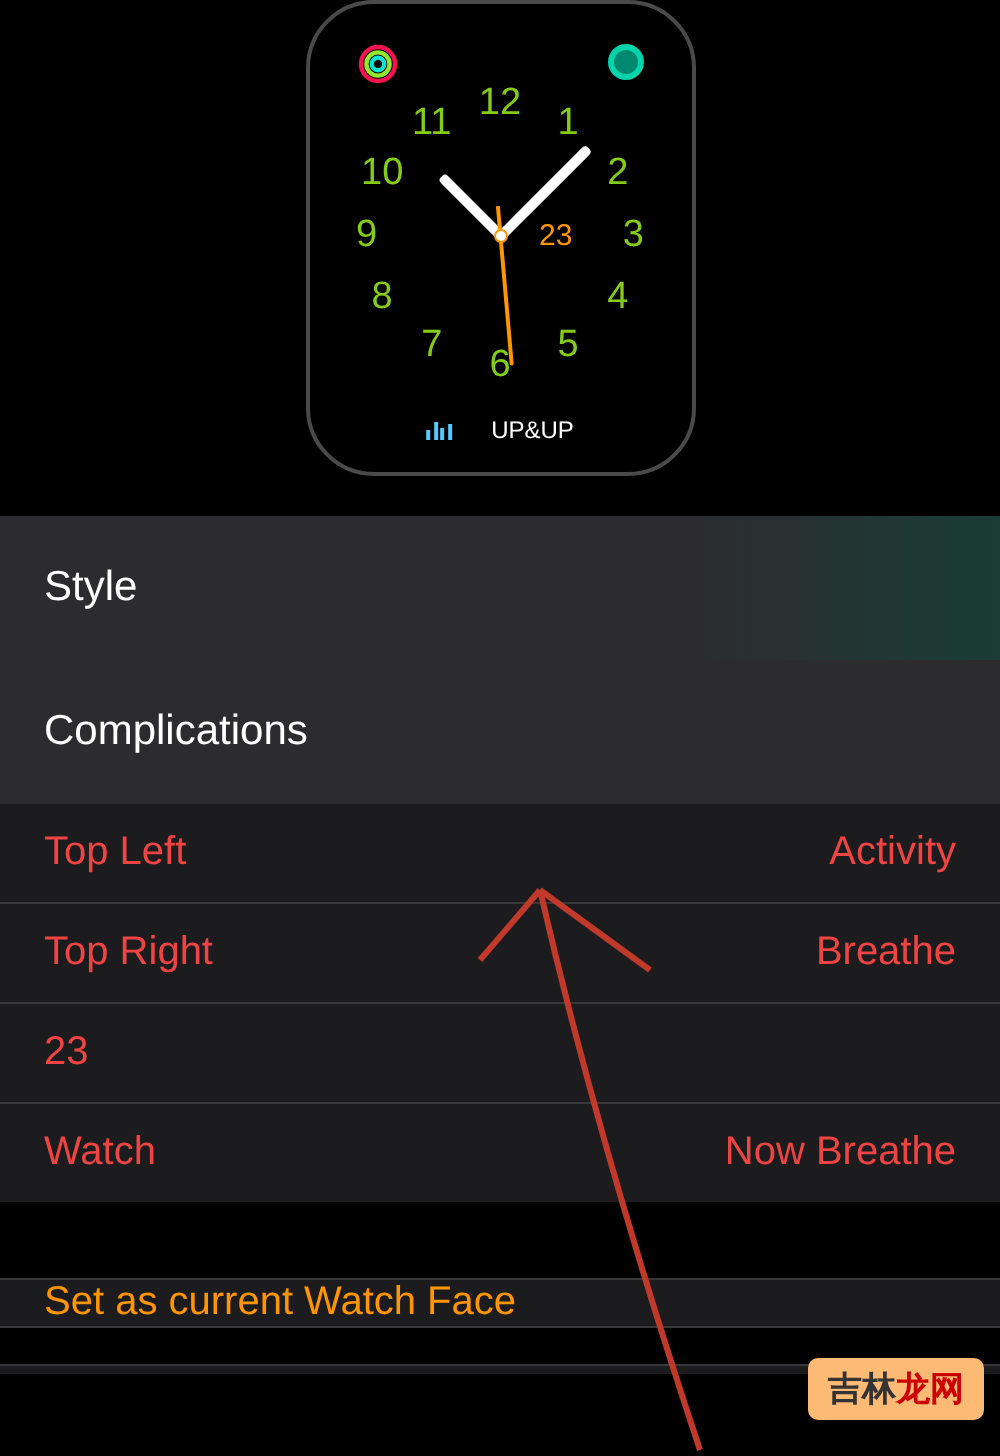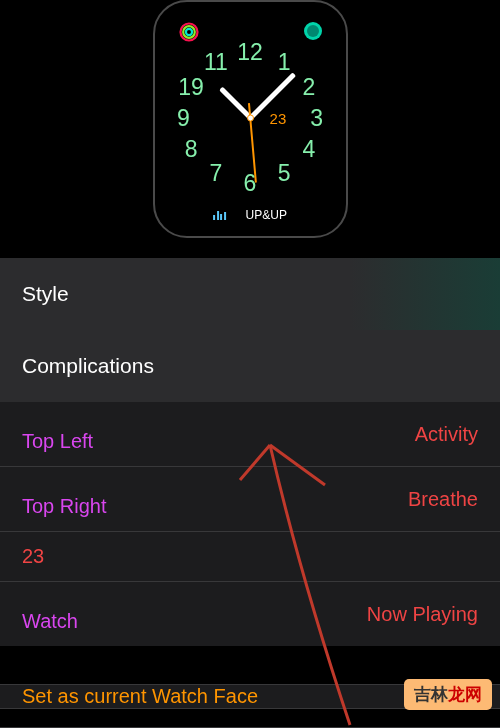--- a/index.html
+++ b/index.html
@@ -51,22 +51,22 @@
 .clock-face {
   position: absolute;
   top: 38px;
   left: 50%;
   transform: translateX(-50%);
   width: 155px;
   height: 155px;
 }
 .clock-num {
   position: absolute;
-  color: #86efac;
-  font-size: 23px;
+  color: #84cc16;
+  font-size: 19px;
   font-weight: 400;
   transform: translate(-50%, -50%);
 }
 .date-num {
   position: absolute;
   color: #ff9500;
   font-size: 15px;
   font-weight: 500;
   transform: translate(-50%, -50%);
 }
@@ -106,21 +106,21 @@
 .row {
   display: flex;
   justify-content: space-between;
   align-items: center;
   padding: 13px 22px;
   font-size: 20px;
   border-bottom: 0.5px solid #38383a;
   background: #1c1c1e;
 }
 .row:last-child { border-bottom: none; }
-.row-label { color: #d946ef; margin-top: 15px; }
+.row-label { color: #ef4444; }
 .row-value { color: #ef4444; }
 .action-row {
   padding: 0 22px;
   font-size: 20px;
   color: #ff9500;
   background: #1c1c1e;
   margin-top: 38px;
   border-top: 0.5px solid #38383a;
   border-bottom: 0.5px solid #38383a;
 }
@@ -166,21 +166,21 @@
       <span class="clock-num" style="left:50%;top:8%">12</span>
       <span class="clock-num" style="left:72%;top:14%">1</span>
       <span class="clock-num" style="left:88%;top:30%">2</span>
       <span class="clock-num" style="left:93%;top:50%">3</span>
       <span class="clock-num" style="left:88%;top:70%">4</span>
       <span class="clock-num" style="left:72%;top:86%">5</span>
       <span class="clock-num" style="left:50%;top:92%">6</span>
       <span class="clock-num" style="left:28%;top:86%">7</span>
       <span class="clock-num" style="left:12%;top:70%">8</span>
       <span class="clock-num" style="left:7%;top:50%">9</span>
-      <span class="clock-num" style="left:12%;top:30%">19</span>
+      <span class="clock-num" style="left:12%;top:30%">10</span>
       <span class="clock-num" style="left:28%;top:14%">11</span>
       <span class="date-num" style="left:68%;top:50%">23</span>
       <div class="hand hour-hand"></div>
       <div class="hand minute-hand"></div>
       <div class="hand second-hand"></div>
       <div class="second-tail"></div>
       <div class="center-dot"></div>
     </div>
     <div class="now-playing">
       <span class="bars-icon">
@@ -208,21 +208,21 @@
   </div>
   <div class="row">
     <span class="row-label">Top Right</span>
     <span class="row-value">Breathe</span>
   </div>
   <div class="row">
     <span class="row-value">23</span>
   </div>
   <div class="row">
     <span class="row-label">Watch</span>
-    <span class="row-value">Now Playing</span>
+    <span class="row-value">Now Breathe</span>
   </div>
 </div>
 
 <div class="action-row">
   <span>Set as current Watch Face</span>
 </div>
 <div class="action-row remove">
   <span></span>
 </div>
 

